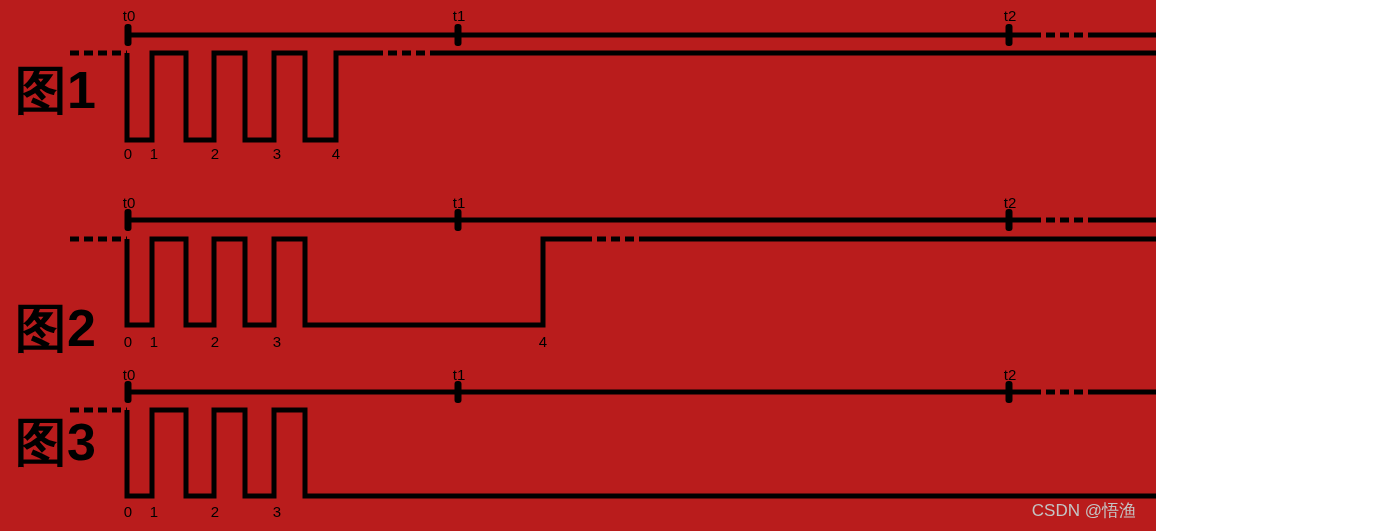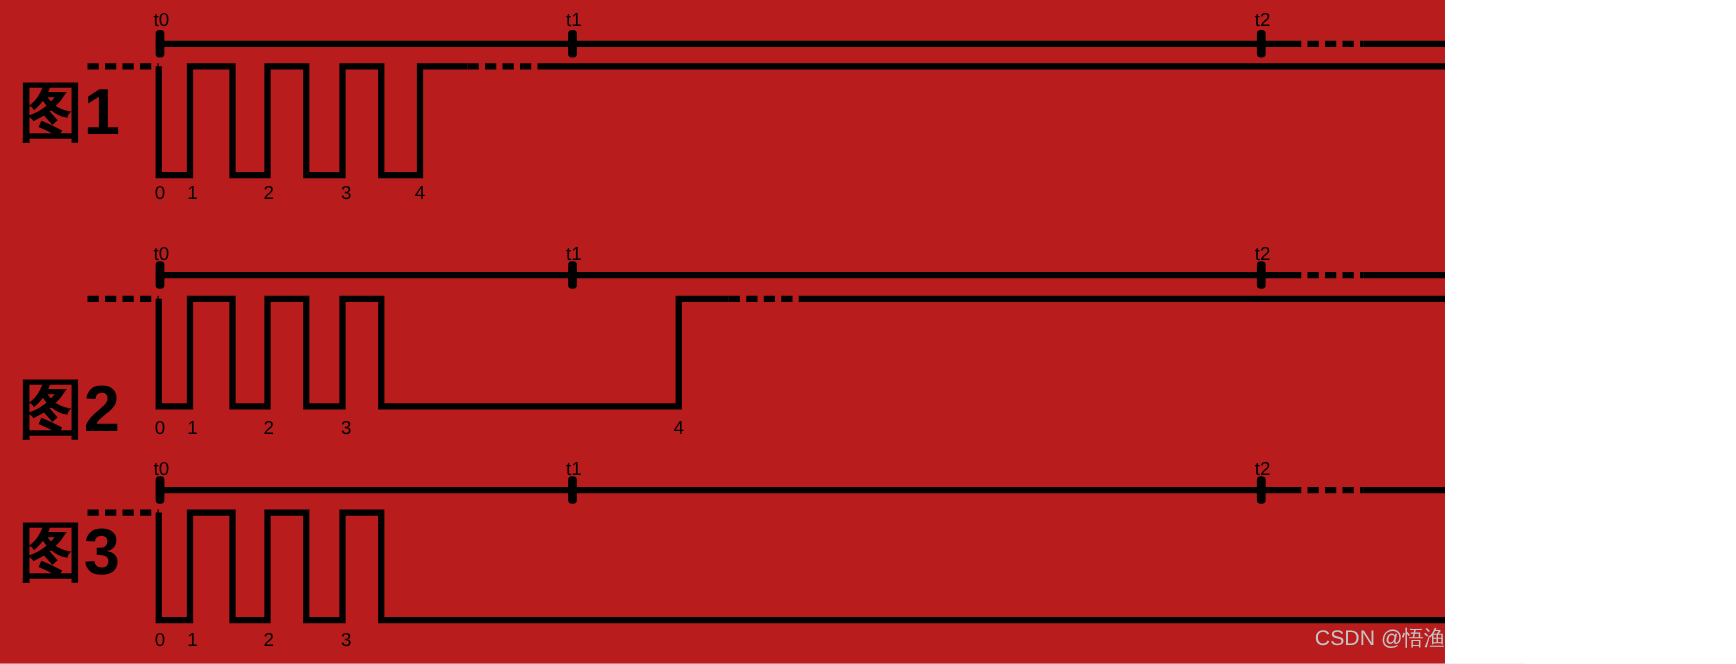--- a/index.html
+++ b/index.html
@@ -19,21 +19,21 @@
     font-weight:700;
     color:#000;
     letter-spacing:0px;
     font-family:"Liberation Sans", sans-serif;
   }
   .fig-label.f1{top:64px;}
   .fig-label.f2{top:263px;margin-top:39px;}
   .fig-label.f3{top:416px;}
   .watermark{
     position:absolute;
-    right:0;
+    right:20px;
     top:499px;
     font-size:17px;
     color:#c4c4c4;
     font-family:"Liberation Sans", sans-serif;
   }
 </style>
 </head>
 <body>
 
 <div class="canvas">

